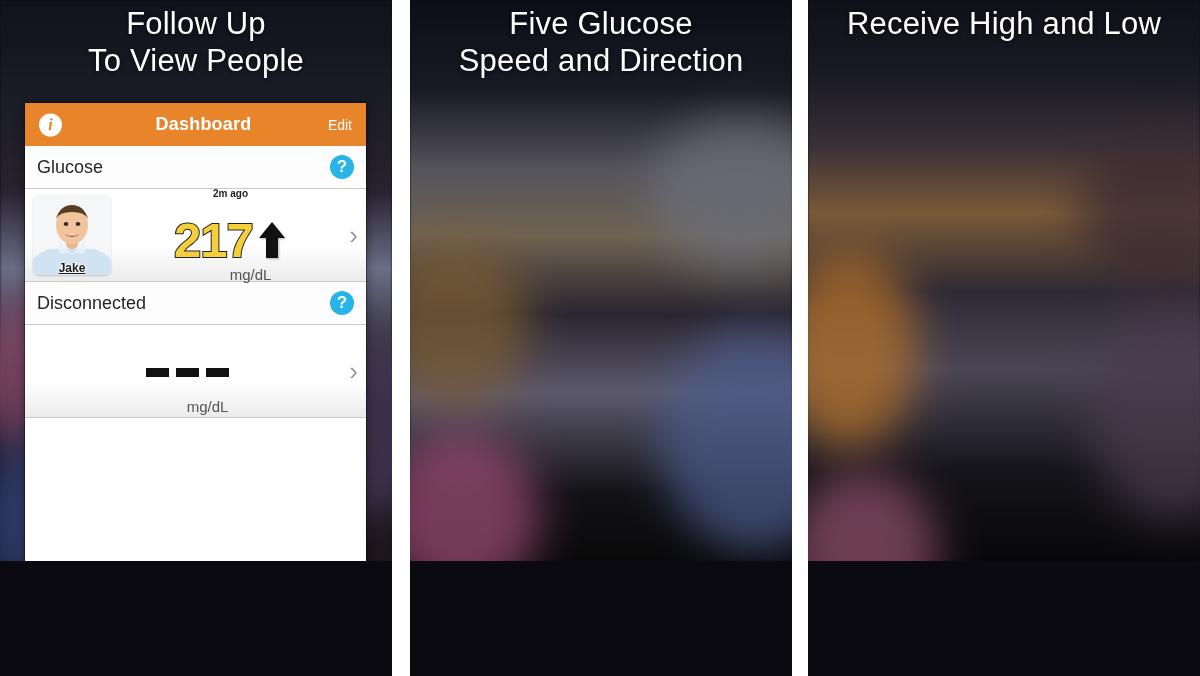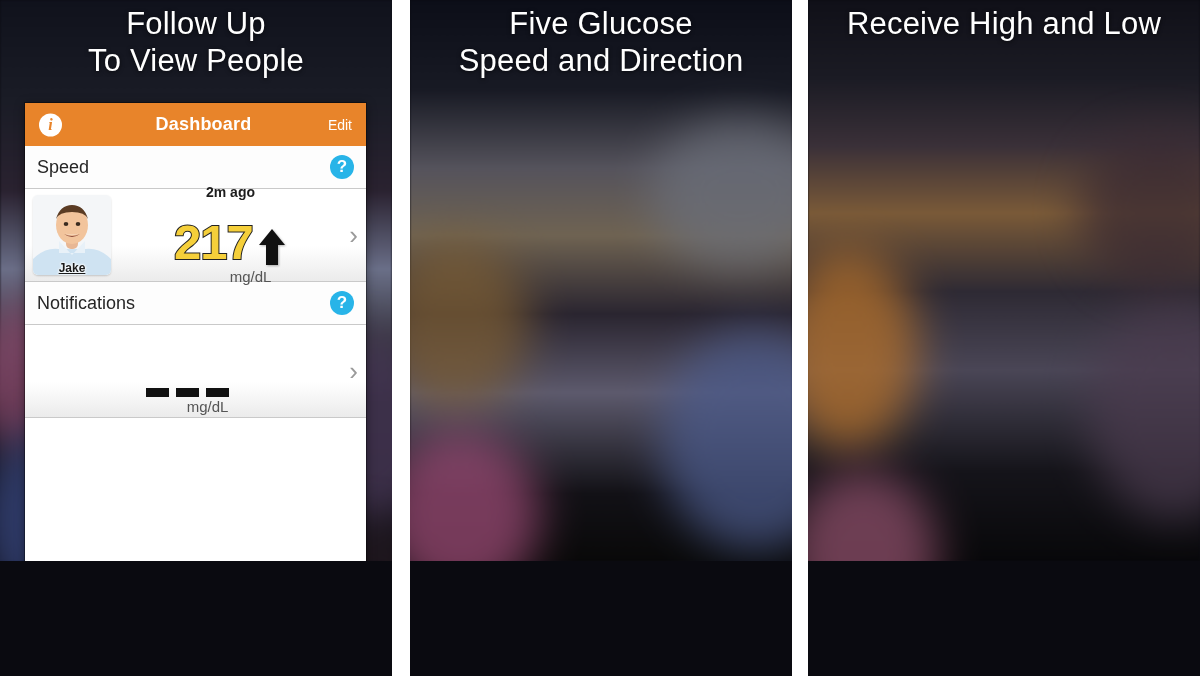--- a/index.html
+++ b/index.html
@@ -81,22 +81,22 @@
     border-radius:5px;background:#fff;box-shadow:0 1px 2px rgba(0,0,0,.18);
   }
   .avatar .face{position:absolute;inset:0;}
   .avatar .name{
     position:absolute;left:0;right:0;bottom:0;text-align:center;
     font-size:12px;font-weight:bold;color:#1a1a1a;
     text-shadow:0 0 3px #fff,0 0 3px #fff,0 0 2px #fff;
     text-decoration:underline;
   }
   .reading{flex:1;text-align:center;position:relative;padding-right:16px;}
-  .reading .ago{font-size:14px;color:#1d1d1d;font-weight:bold;line-height:1.1;margin-bottom:-3px;}
-  .reading .valrow{display:flex;align-items:flex-end;justify-content:center;gap:4px;margin-top:20px;}
+  .reading .ago{font-size:10px;color:#1d1d1d;font-weight:bold;line-height:1.1;margin-bottom:-3px;}
+  .reading .valrow{display:flex;align-items:center;justify-content:center;gap:4px;margin-top:20px;}
   .reading .val{
     font-size:49px;font-weight:bold;color:#f5cf3a;line-height:1;
     -webkit-text-stroke:2px #222;paint-order:stroke fill;letter-spacing:-1px;
   }
   .reading .dashes{display:flex;gap:7px;align-items:center;}
   .reading .dashes i{display:block;width:23px;height:9px;background:#111;}
   .reading .unit{font-size:15px;color:#555;margin-top:1px;padding-left:40px;}
   .arrow-up{width:30px;height:40px;position:relative;filter:drop-shadow(1px 1px 1px rgba(0,0,0,.3));}
   .chev{position:absolute;right:8px;top:50%;transform:translateY(-50%);color:#9a9a9a;font-size:26px;font-weight:300;line-height:1;}
 
@@ -122,21 +122,21 @@
     <div class="phone" id="phone1">
       <div class="navbar">
         <div class="left">
           <div class="info-icon">i</div>
         </div>
         <div class="title">Dashboard</div>
         <div class="right">Edit</div>
       </div>
 
       <div class="section-hdr">
-        <span class="lbl">Speed</span>
+        <span class="lbl">Glucose</span>
         <span class="qmark">?</span>
       </div>
 
       <div class="person-row">
         <div class="avatar">
           <svg class="face" viewBox="0 0 78 80" preserveAspectRatio="xMidYMid slice">
             <rect width="78" height="80" fill="#f4f6f8"></rect>
             <path d="M0 64 Q12 52 26 54 L52 54 Q66 52 78 64 L78 80 L0 80Z" fill="#cfe3f2"></path>
             <path d="M26 46 L39 60 L52 46 L52 58 L26 58Z" fill="#e8f1f8"></path>
             <rect x="33" y="40" width="12" height="14" rx="5" fill="#e8b794"></rect>
@@ -156,21 +156,21 @@
             <svg class="arrow-up" viewBox="0 0 30 40">
               <path d="M15 2 L28 18 L21 18 L21 38 L9 38 L9 18 L2 18 Z" fill="#111"></path>
             </svg>
           </div>
           <div class="unit">mg/dL</div>
         </div>
         <div class="chev">›</div>
       </div>
 
       <div class="section-hdr">
-        <span class="lbl">Notifications</span>
+        <span class="lbl">Disconnected</span>
         <span class="qmark">?</span>
       </div>
 
       <div class="person-row">
         <div class="reading">
           <div class="valrow" style="height:49px;">
             <div class="dashes">
                 <i></i>
                 <i></i>
                 <i></i>

